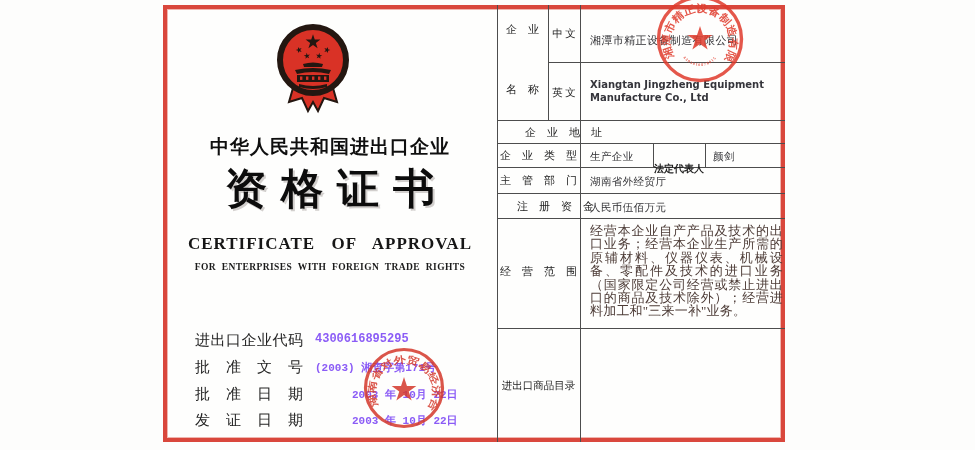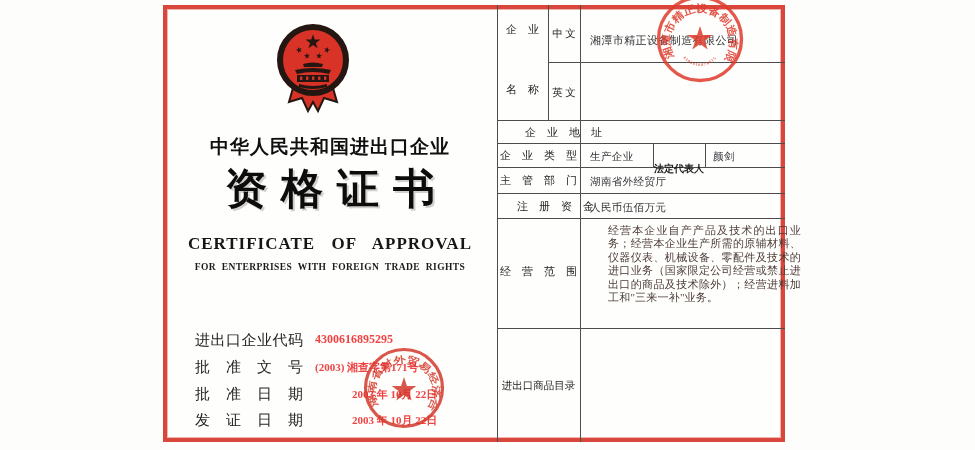--- a/index.html
+++ b/index.html
@@ -30,26 +30,26 @@
   #title-cn { left:163px; width:334px; top:134px; text-align:center;
     font-size:19px; font-weight:bold; letter-spacing:1px; color:#0f0f0f; white-space:nowrap;}
   #title-main { left:163px; width:334px; top:161px; text-align:center;
     font-size:42px; font-weight:bold; letter-spacing:14px; text-indent:14px; color:#0c0c0c;
     text-shadow:2px 2px 0 rgba(110,100,95,0.30); white-space:nowrap;}
   #title-en { left:163px; width:334px; top:234px; text-align:center;
     font-size:17px; font-weight:bold; word-spacing:11px; letter-spacing:1px; color:#161616; white-space:nowrap;}
   .sub-en { left:163px; width:334px; text-align:center;
     font-size:9.5px; font-weight:bold; letter-spacing:0.4px; word-spacing:3px; color:#1b1b1b; white-space:nowrap;}
   .fld-label { position:absolute; left:195px; font-size:15px; color:#242424; letter-spacing:0.5px; white-space:nowrap;}
-  .fld-value { position:absolute; font-family:Liberation Serif, serif;
-    font-weight:bold; color:#ef4444; font-size:11px; white-space:nowrap;}
+  .fld-value { position:absolute; font-family:Liberation Mono, monospace;
+    font-weight:bold; color:#8b5cf6; font-size:11px; white-space:nowrap;}
   .en-name { font-family:"DejaVu Sans","Liberation Sans",sans-serif;
     font-weight:bold; font-size:10px; line-height:13px; color:#35353b; white-space:pre-line;}
   #scope-value {
-    left:608px; top:224px; width:193px; font-size:11px; line-height:13.4px;
+    left:590px; top:224px; width:193px; font-size:13px; line-height:13.4px;
     color:#4c3b36; letter-spacing:0.2px; white-space:normal; text-align:justify;
     font-family:"Liberation Serif","DejaVu Serif",serif;
   }
   svg text { font-family:"Liberation Serif","DejaVu Serif",serif; }
 </style>
 </head>
 <body>
 
 <div id="page">
 
@@ -116,20 +116,22 @@
   <div class="abs cn-label" style="left:548px; width:32px; top:86px; font-size:10.5px;">英 文</div>
   <div class="abs cn-label" style="left:497px; width:83px; top:125px;padding-left:28px;">企　业　地　址</div>
   <div class="abs cn-label" style="left:497px; width:83px; top:148px;">企　业　类　型</div>
   <div class="abs cn-label" style="left:653px; width:52px; top:150px; font-size:10px; font-weight:bold;margin-top:12px;">法定代表人</div>
   <div class="abs cn-label" style="left:497px; width:83px; top:173px;">主　管　部　门</div>
   <div class="abs cn-label" style="left:497px; width:83px; top:199px;padding-left:20px;">注　册　资　金</div>
   <div class="abs cn-label" style="left:497px; width:83px; top:264px;">经　营　范　围</div>
   <div class="abs cn-label" style="left:497px; width:83px; top:379px; font-size:10.5px;">进出口商品目录</div>
 
   <div class="abs cn-value" style="left:590px; top:33px; font-size:11px;">湘潭市精正设备制造有限公司</div>
+  <div class="abs en-name" style="left:590px; top:78px;">Xiangtan Jingzheng Equipment
+Manufacture Co., Ltd</div>
   <div class="abs cn-value" style="left:590px; top:150px;">生产企业</div>
   <div class="abs cn-value" style="left:713px; top:150px;">颜剑</div>
   <div class="abs cn-value" style="left:590px; top:175px;">湖南省外经贸厅</div>
   <div class="abs cn-value" style="left:590px; top:201px;">人民币伍佰万元</div>
   <div class="abs" id="scope-value">经营本企业自产产品及技术的出口业务；经营本企业生产所需的原辅材料、仪器仪表、机械设备、零配件及技术的进口业务（国家限定公司经营或禁止进出口的商品及技术除外）；经营进料加工和"三来一补"业务。</div>
   <div class="abs cn-value" style="left:590px; top:379px;"></div>
 
   <svg class="abs" style="left:652px; top:-6px; opacity:0.85;" width="96" height="96" viewBox="0 0 96 96">
     <defs>
       <path id="coArc" d="M 22.0,63.0 A 30 30 0 1 1 74.0,63.0" fill="none"></path>

